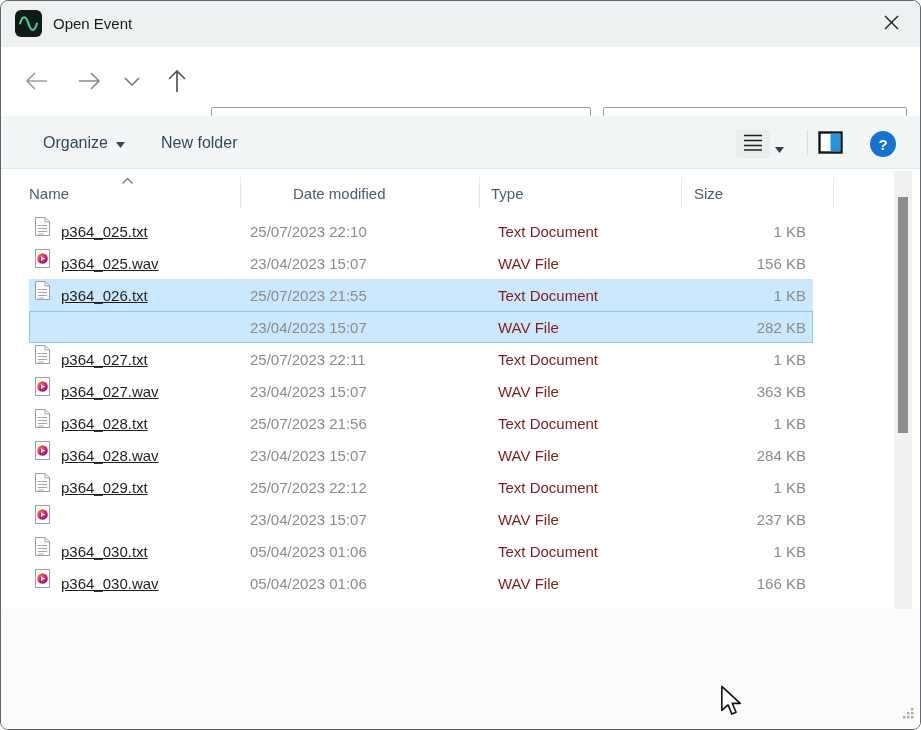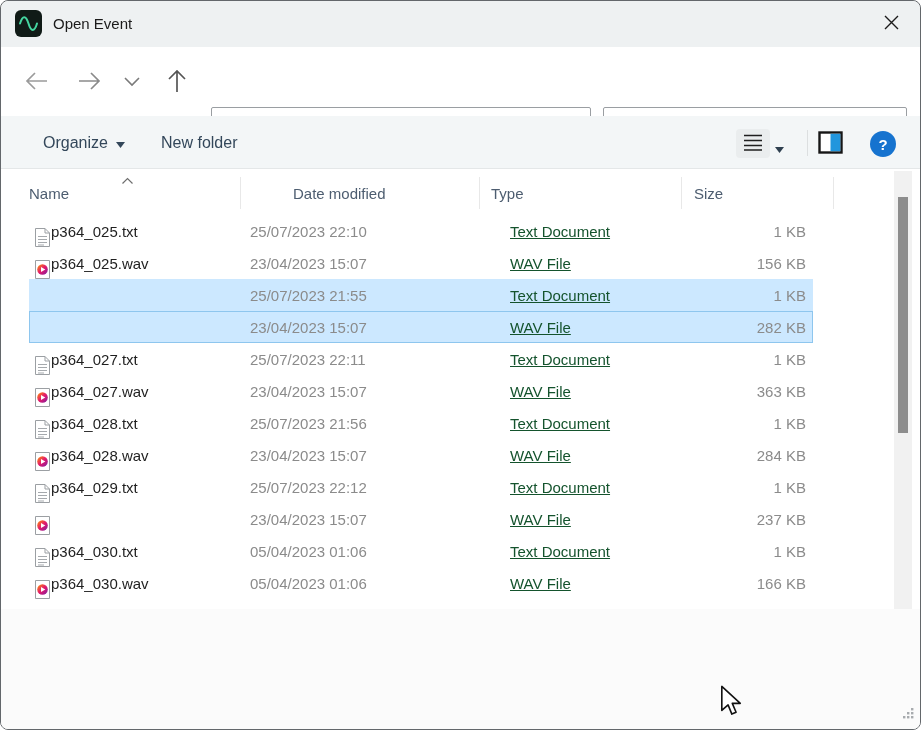--- a/index.html
+++ b/index.html
@@ -72,23 +72,23 @@
   .sort-caret { position:absolute; left:120px; top:2px; }
   .colsep { position:absolute; top:8px; width:1px; height:32px; background:#e8e8e8; }
 
   
   .filelist { position:absolute; left:0; top:214px; width:100%; }
   .row { position:relative; width:784px; height:32px; margin-left:28px; border:1px solid transparent;
          cursor:default; }
   .row.sel { background:#cce8ff; }
   .row.foc { border-color:#8ec6ee; }
   .cell { position:absolute; top:0; height:32px; line-height:32px; font-size:15px; white-space:nowrap; }
-  .cell.name { left:4px; color:#1f1f1f; display:flex; align-items:flex-end; gap:0; }
+  .cell.name { left:4px; color:#1f1f1f; display:flex; align-items:flex-start; gap:10px;text-decoration:underline; }
   .cell.date { left:220px; color:#8b8b8b;text-align:center; }
-  .cell.type { left:480px; color:#14532d;text-decoration:underline; }
+  .cell.type { left:468px; color:#7f1d1d; }
   .cell.size { right:6px; color:#8b8b8b; text-align:right; }
   .ficon { display:flex; width:17px; }
 
   
   .scroll-track { position:absolute; left:893px; top:170px; width:18px; height:438px; background:#f1f1f1; }
   .scroll-thumb { position:absolute; left:4px; top:26px; width:10px; height:236px; background:#8d8d8d; }
 
   
   .footer { position:absolute; left:0; top:608px; width:100%; height:122px; background:#fbfbfb;
             border-radius:0 0 7px 7px; }
@@ -282,20 +282,32 @@
               <path d="M7 7.9 v5.2 l4.3-2.6 z" fill="#fff"></path>
             </svg>
           </span>
           <span>p364_025.wav</span>
         </span>
         <span class="cell date">23/04/2023 15:07</span>
         <span class="cell type">WAV File</span>
         <span class="cell size">156 KB</span>
       </div>
       <div class="row sel">
+        <span class="cell name">
+          <span class="ficon">
+            <svg width="17" height="21" viewBox="0 0 17 21">
+              <path d="M1.5 1.5 h9.5 l4.5 4.5 v13.5 h-14 z" fill="#fff" stroke="#9b9fa3"></path>
+              <path d="M11 1.5 v4.5 h4.5" fill="none" stroke="#9b9fa3"></path>
+              <g stroke="#a5a9ad">
+                <path d="M4 9.5h9M4 12.5h9M4 15.5h9M4 18h6"></path>
+              </g>
+            </svg>
+          </span>
+          <span>p364_026.txt</span>
+        </span>
         <span class="cell date">25/07/2023 21:55</span>
         <span class="cell type">Text Document</span>
         <span class="cell size">1 KB</span>
       </div>
       <div class="row sel foc">
         <span class="cell date">23/04/2023 15:07</span>
         <span class="cell type">WAV File</span>
         <span class="cell size">282 KB</span>
       </div>
       <div class="row">

